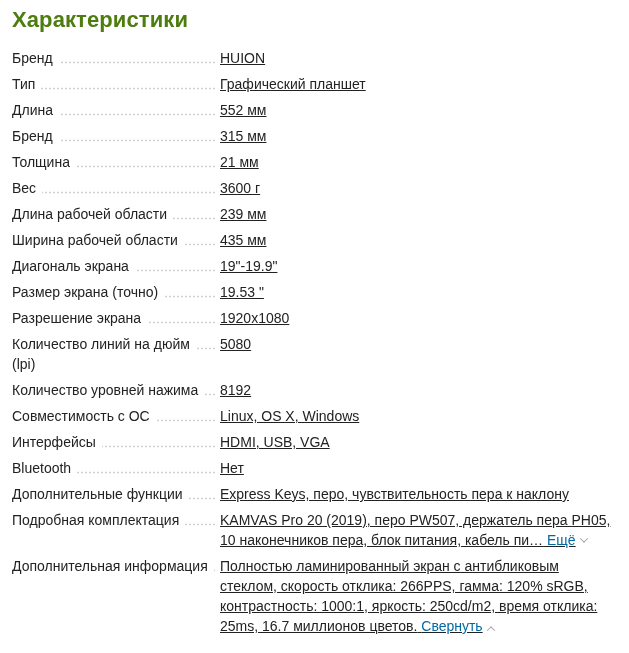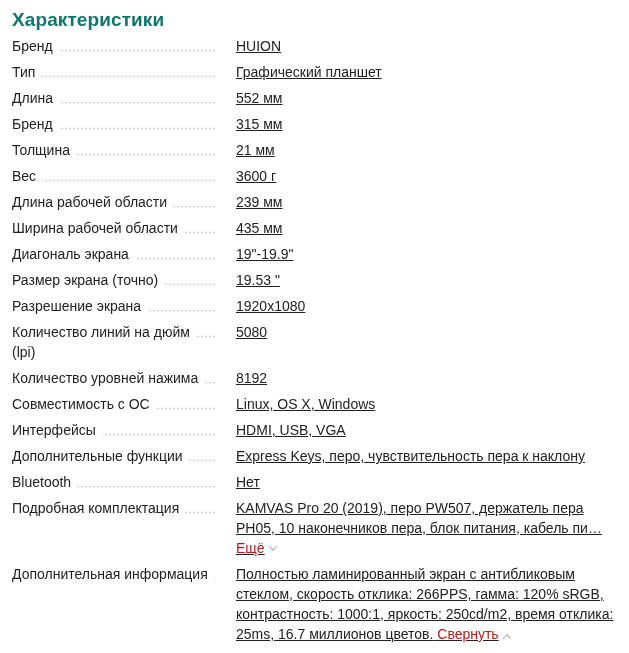--- a/index.html
+++ b/index.html
@@ -5,60 +5,60 @@
   * { margin: 0; padding: 0; box-sizing: border-box; }
   html, body {
     width: 629px; height: 653px;
     overflow: hidden;
     background: #fff;
     font-family: "Liberation Sans", "DejaVu Sans", sans-serif;
     color: #222;
   }
   .page { padding: 9px 10px 0 12px; }
   .title {
-    font-size: 19px;
+    font-size: 22px;
     font-weight: 700;
-    color: #0f766e;
+    color: #4d7c0f;
     line-height: 22px;
-    margin-bottom: 5px;
+    margin-bottom: 17px;
     letter-spacing: 0.1px;
   }
   .specs { display: block; }
   .spec-row {
     display: flex;
     align-items: flex-start;
     margin-bottom: 6px;
     font-size: 14px;
     line-height: 20px;
   }
   .spec-name {
     flex: 0 0 203px;
     width: 203px;
-    margin-right: 21px;
+    margin-right: 5px;
     color: #222;
     
     background-image: radial-gradient(circle, #cfcfcf 1px, rgba(255,255,255,0) 1.15px);
     background-size: 4px 3px;
     background-repeat: repeat-x;
     background-position: 0 13px;
   }
   .spec-name-text {
     background: #fff;
     padding-right: 6px;
     box-decoration-break: clone;
     -webkit-box-decoration-break: clone;
   }
   .spec-value {
     flex: 1 1 auto;
     max-width: 400px;
     color: #222;
     text-decoration: underline;
   }
   .toggle-link {
-    color: #b91c1c;
+    color: #0369a1;
     text-decoration: none;
     white-space: nowrap;
     cursor: pointer;
   }
   .chevron {
     display: inline-block;
     width: 6px; height: 6px;
     border-right: 1.5px solid #a6a6a6;
     border-bottom: 1.5px solid #a6a6a6;
     margin-left: 5px;
@@ -142,27 +142,27 @@
     <dt class="spec-name"><span class="spec-name-text">Совместимость с ОС</span></dt>
     <dd class="spec-value"><span>Linux, OS X, Windows</span> </dd>
   </div>
 
   <div class="spec-row">
     <dt class="spec-name"><span class="spec-name-text">Интерфейсы</span></dt>
     <dd class="spec-value"><span>HDMI, USB, VGA</span> </dd>
   </div>
 
   <div class="spec-row">
-    <dt class="spec-name"><span class="spec-name-text">Дополнительные функции</span></dt>
-    <dd class="spec-value"><span>Express Keys, перо, чувствительность пера к наклону</span> </dd>
+    <dt class="spec-name"><span class="spec-name-text">Bluetooth</span></dt>
+    <dd class="spec-value"><span>Нет</span> </dd>
   </div>
 
   <div class="spec-row">
-    <dt class="spec-name"><span class="spec-name-text">Bluetooth</span></dt>
-    <dd class="spec-value"><span>Нет</span> </dd>
+    <dt class="spec-name"><span class="spec-name-text">Дополнительные функции</span></dt>
+    <dd class="spec-value"><span>Express Keys, перо, чувствительность пера к наклону</span> </dd>
   </div>
 
   <div class="spec-row">
     <dt class="spec-name"><span class="spec-name-text">Подробная комплектация</span></dt>
     <dd class="spec-value"><span>KAMVAS Pro 20 (2019), перо PW507, держатель пера PH05, 10 наконечников пера, блок питания, кабель пи…</span> <a class="toggle-link down" href="#"><span>Ещё</span><span class="chevron"></span></a></dd>
   </div>
 
   <div class="spec-row">
     <dt class="spec-name"><span class="spec-name-text">Дополнительная информация</span></dt>
     <dd class="spec-value"><span>Полностью ламинированный экран с антибликовым стеклом, скорость отклика: 266PPS, гамма: 120% sRGB, контрастность: 1000:1, яркость: 250cd/m2, время отклика: 25ms, 16.7 миллионов цветов.</span> <a class="toggle-link up" href="#"><span>Свернуть</span><span class="chevron"></span></a></dd>

